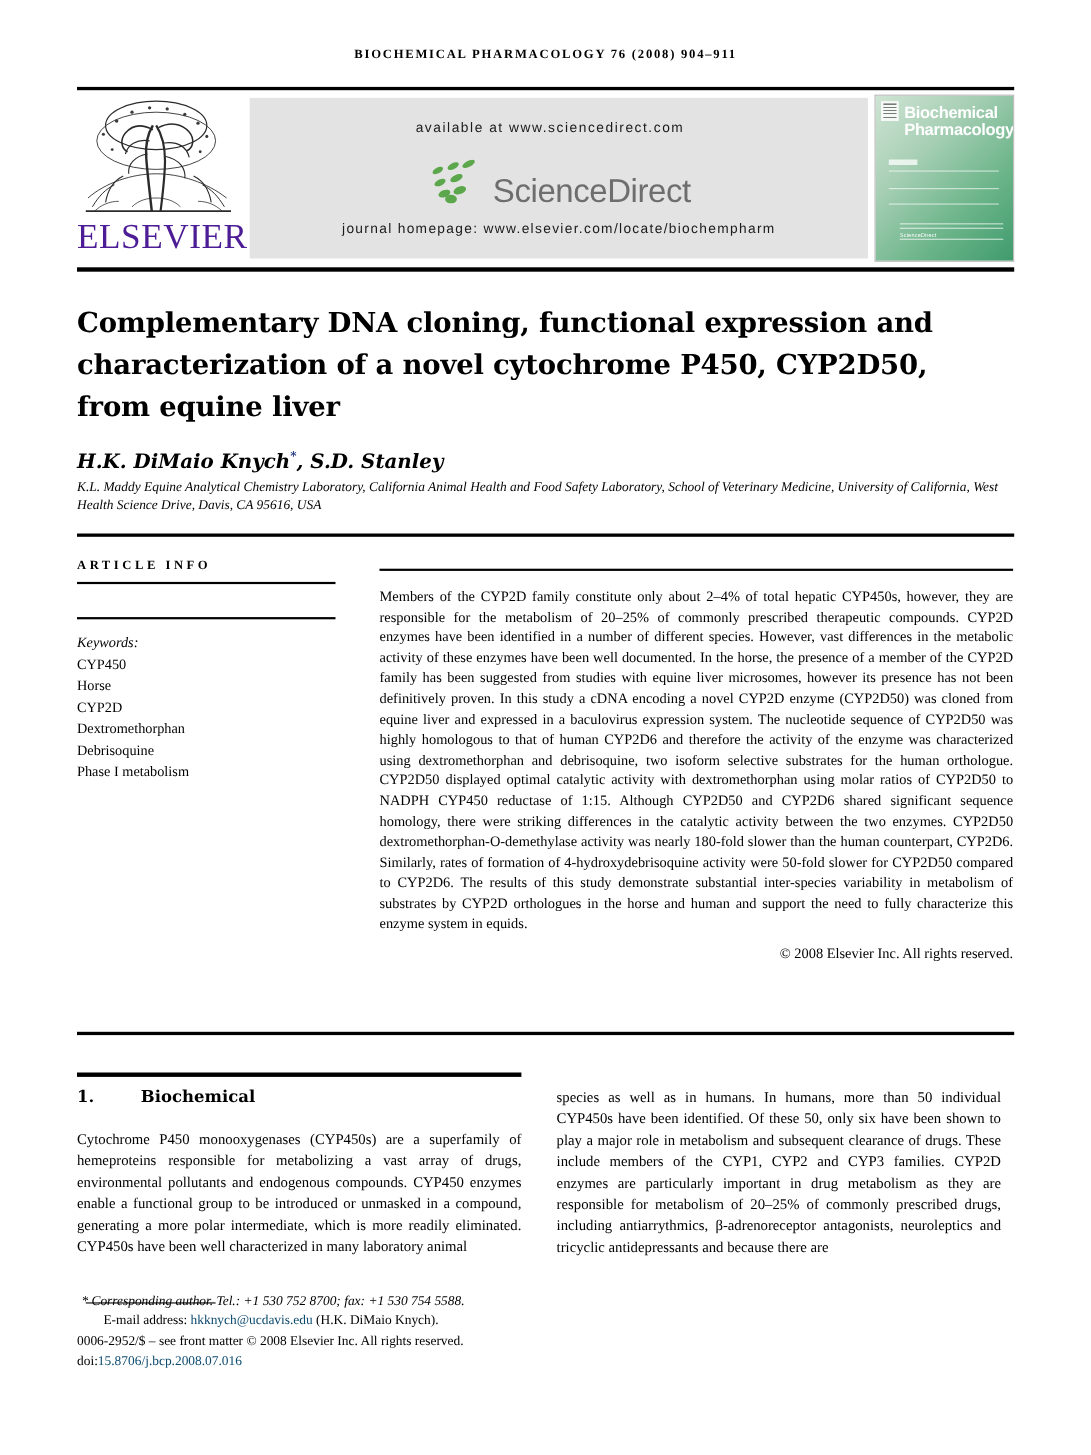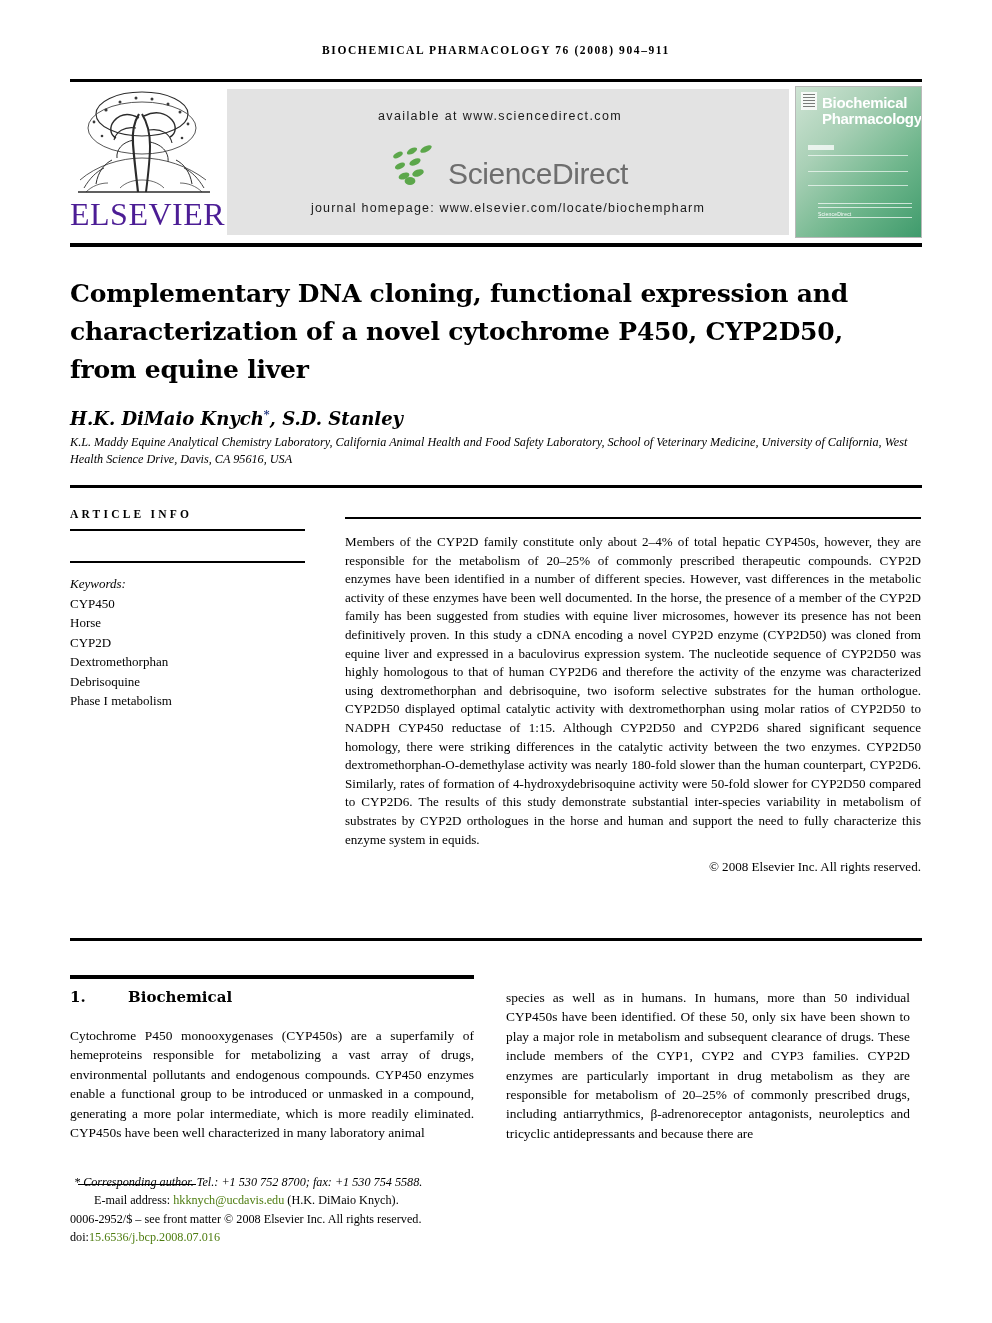--- a/index.html
+++ b/index.html
@@ -345,21 +345,21 @@
     position: absolute;
     left: 70px; top: 1174px;
     width: 420px;
     font-size: 12.2px;
     line-height: 17.5px;
   }
   .fn-corr { font-style: italic; padding-left: 12px; text-indent: -8px; }
   .fn-email { padding-left: 24px; }
   .fn-front { margin-top: 2px; font-style: normal; }
   a.link, .link {
-    color: #4d7c0f;
+    color: #0c4a6e;
     text-decoration: none;
   }
 </style>
 </head>
 <body>
 
 <div class="page">
 
   <div class="running-head">BIOCHEMICAL PHARMACOLOGY 76 (2008) 904–911</div>
   <div class="rule-top"></div>
@@ -487,16 +487,16 @@
   </div>
   <div class="body-right">
     <div class="para">species as well as in humans. In humans, more than 50 individual CYP450s have been identified. Of these 50, only six have been shown to play a major role in metabolism and subsequent clearance of drugs. These include members of the CYP1, CYP2 and CYP3 families. CYP2D enzymes are particularly important in drug metabolism as they are responsible for metabolism of 20–25% of commonly prescribed drugs, including antiarrythmics, β-adrenoreceptor antagonists, neuroleptics and tricyclic antidepressants and because there are</div>
   </div>
 
   <div class="foot-rule"></div>
   <div class="footnotes">
     <div class="fn-corr">* Corresponding author. Tel.: +1 530 752 8700; fax: +1 530 754 5588.</div>
     <div class="fn-email"><span>E-mail address:</span> <a class="link" href="#">hkknych@ucdavis.edu</a> <span>(H.K. DiMaio Knych).</span></div>
     <div class="fn-front">0006-2952/$ – see front matter © 2008 Elsevier Inc. All rights reserved.</div>
-    <div><span>doi:</span><a class="link" href="#">15.6536/j.bcp.2008.07.016</a></div>
+    <div><span>doi:</span><a class="link" href="#">15.8706/j.bcp.2008.07.016</a></div>
   </div>
 
 </div>
 
 </body></html>

